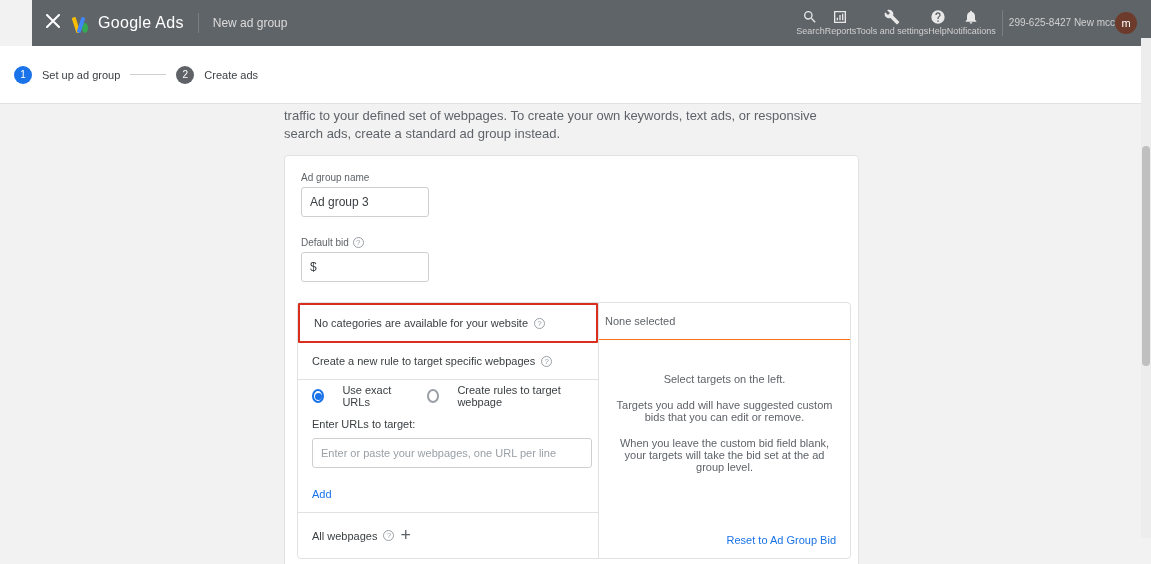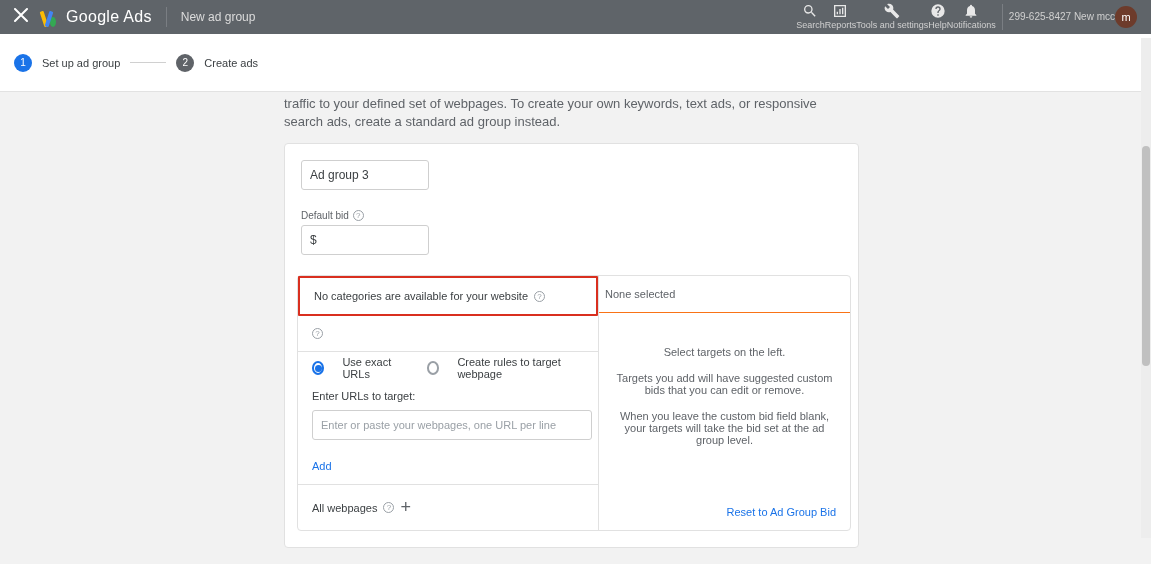--- a/index.html
+++ b/index.html
@@ -6,26 +6,27 @@
   body {
     font-family: Arial, "Helvetica Neue", Helvetica, sans-serif;
     background: #f2f2f2;
     width: 1151px;
     height: 564px;
     overflow: hidden;
     position: relative;
   }
   .topbar {
     background: #5f6469;
-    height: 34px;
+    height: 46px;
     display: flex;
     align-items: center;
     color: #fff;
     padding: 0 14px;
     gap: 14px;
+    margin-left: 32px;
   }
   .close-x {
     color: #fff;
     font-size: 16px;
     cursor: pointer;
   }
   .gads-logo {
     display:flex;
     align-items:center;
     gap:4px;
@@ -204,38 +205,40 @@
   <span class="steplabel">Create ads</span>
 </div>
 
 <div class="content">
   <div class="content-inner">
     <div class="truncated">traffic to your defined set of webpages. To create your own keywords, text ads, or responsive search ads, create a standard ad group instead.</div>
 
     <div class="card">
 
       <div class="block">
+        <div class="flabel">Ad group name</div>
         <input class="tin" value="Ad group 3" style="">
       </div>
 
       <div class="block">
         <div class="flabel">
           <span>Default bid</span>
           <span class="helpq">?</span>
         </div>
         <input class="tin" value="$" style="">
       </div>
 
       <div class="split">
         <div class="leftcol">
           <div class="row hl">
             <span>No categories are available for your website</span>
             <span class="helpq">?</span>
           </div>
           <div class="row">
+            <span>Create a new rule to target specific webpages</span>
             <span class="helpq">?</span>
           </div>
           <div class="urlsection">
             <div class="radio-row">
               <span class="rradio sel"></span>
               <span class="rlab">Use exact URLs</span>
               <span class="rradio"></span>
               <span class="rlab">Create rules to target webpage</span>
             </div>
             <div>Enter URLs to target:</div>

